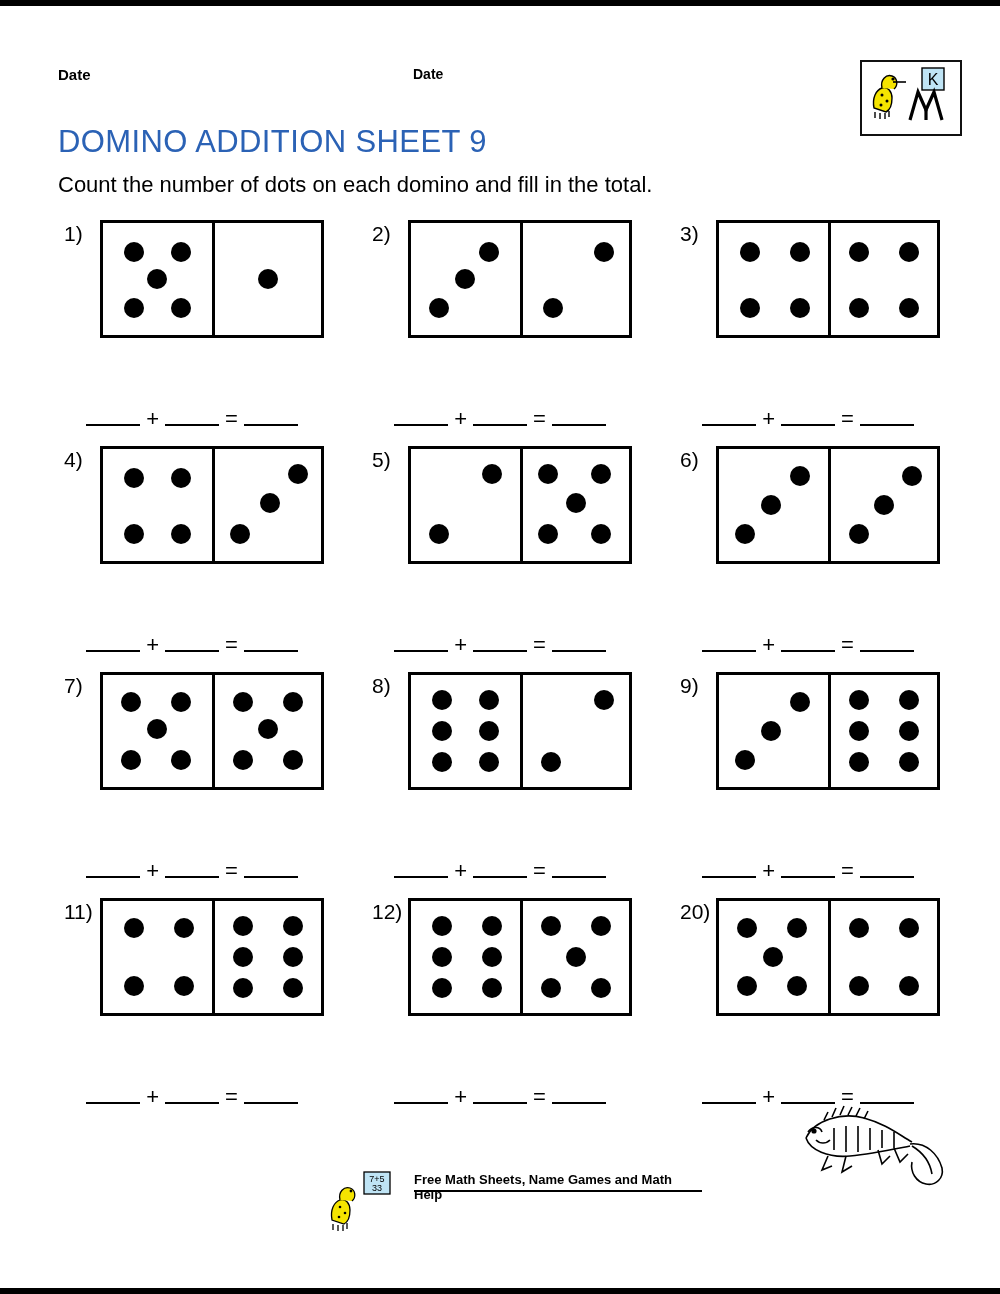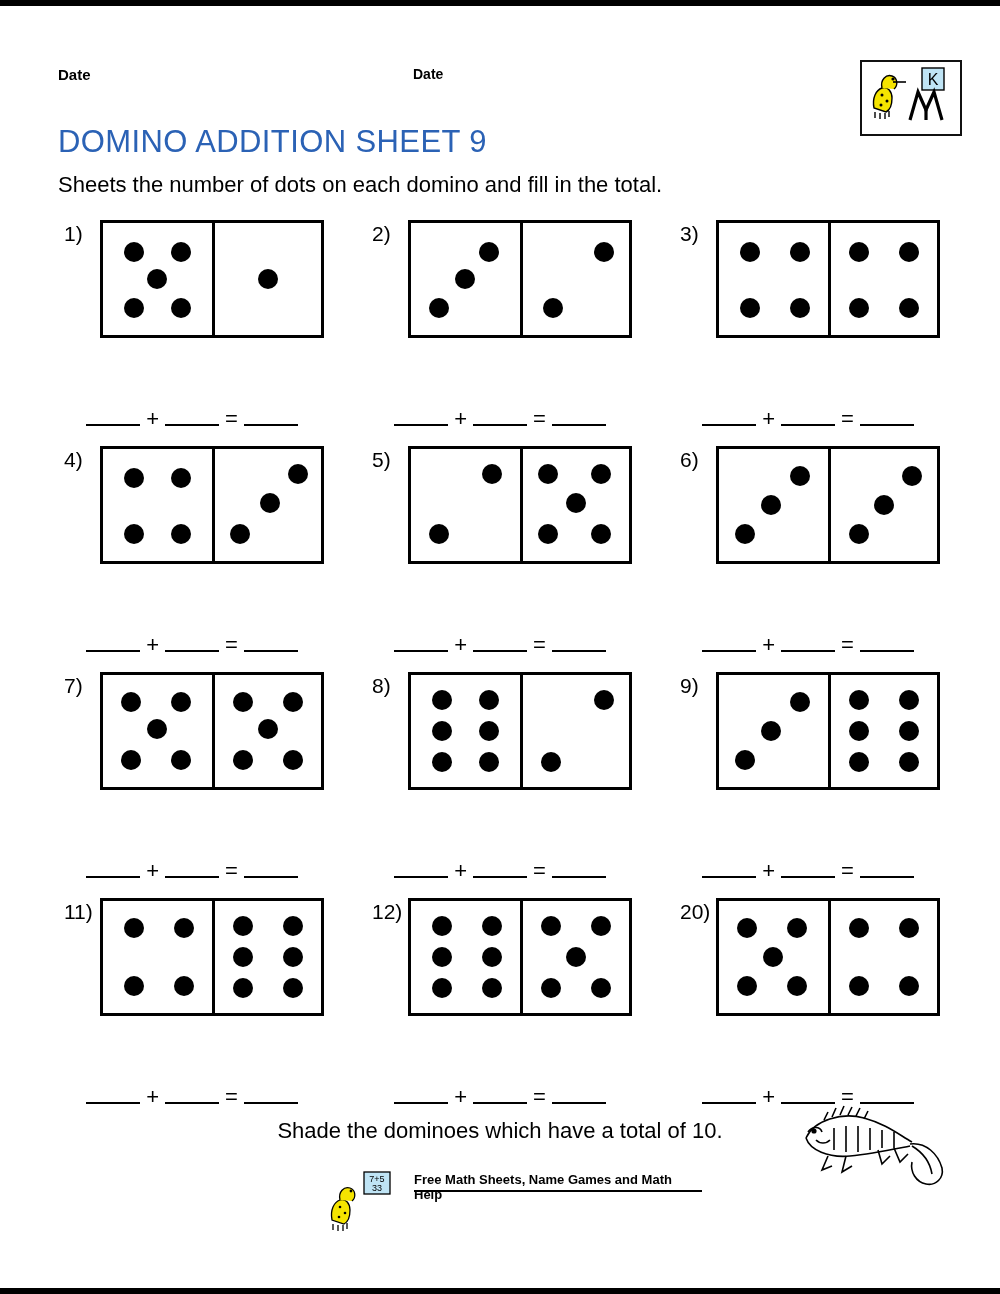--- a/index.html
+++ b/index.html
@@ -211,21 +211,21 @@
           <rect x="60" y="6" width="22" height="22" fill="#bfe4f5" stroke="#000" stroke-width="1.4"></rect>
           <text x="71" y="23" font-size="16" font-family="Liberation Sans, sans-serif" text-anchor="middle" fill="#000">K</text>
 
           <path d="M48 58 L56 30 L64 48 L72 30 L80 58" fill="none" stroke="#000" stroke-width="3.2"></path>
           <path d="M64 48 L64 58" stroke="#000" stroke-width="3.2"></path>
         </svg>
       </div>
     </div>
 
     <h1 class="title">DOMINO ADDITION SHEET 9</h1>
-    <div class="subtitle">Sheets the number of dots on each domino and fill in the total.</div>
+    <div class="subtitle">Count the number of dots on each domino and fill in the total.</div>
 
     <div class="grid" id="grid">
         <div class="prob">
           <div class="num">1)</div>
           <div class="domino" style="left: 62px; width: 224px; height: 118px;">
             <div class="half left" style="width: 112px; height: 112px;">
               <span class="dot" style="left: 28%; top: 26%;"></span>
               <span class="dot" style="left: 72%; top: 26%;"></span>
               <span class="dot" style="left: 50%; top: 50%;"></span>
               <span class="dot" style="left: 28%; top: 76%;"></span>
@@ -432,21 +432,20 @@
               <span class="dot" style="left: 26%; top: 24%;"></span>
               <span class="dot" style="left: 74%; top: 24%;"></span>
               <span class="dot" style="left: 26%; top: 76%;"></span>
               <span class="dot" style="left: 74%; top: 76%;"></span>
             </div>
           </div>
           <div class="blanks"><span class="blank"></span><span class="op">+</span><span class="blank"></span><span class="op">=</span><span class="blank"></span></div>
         </div>
       </div>
 
-    <div class="shade-note">Shade the dominoes which have a total of 10.</div>
   </div>
 
   <div class="footer">
     <div class="footer-logo">
       <svg width="60" height="62" viewBox="0 0 60 62" style="position:absolute;left:0;top:6px">
         <path d="M10 44 C8 34 12 26 18 24 C24 22 28 28 28 34 C28 40 26 46 22 48 Z" fill="#f5e400" stroke="#000" stroke-width="1.3"></path>
         <path d="M18 24 C16 16 22 10 28 12 C34 14 34 22 30 25" fill="#f5e400" stroke="#000" stroke-width="1.3"></path>
         <circle cx="29" cy="15" r="1.4" fill="#000"></circle>
         <circle cx="18" cy="31" r="1.3" fill="#000"></circle>
         <circle cx="23" cy="37" r="1.3" fill="#000"></circle>

